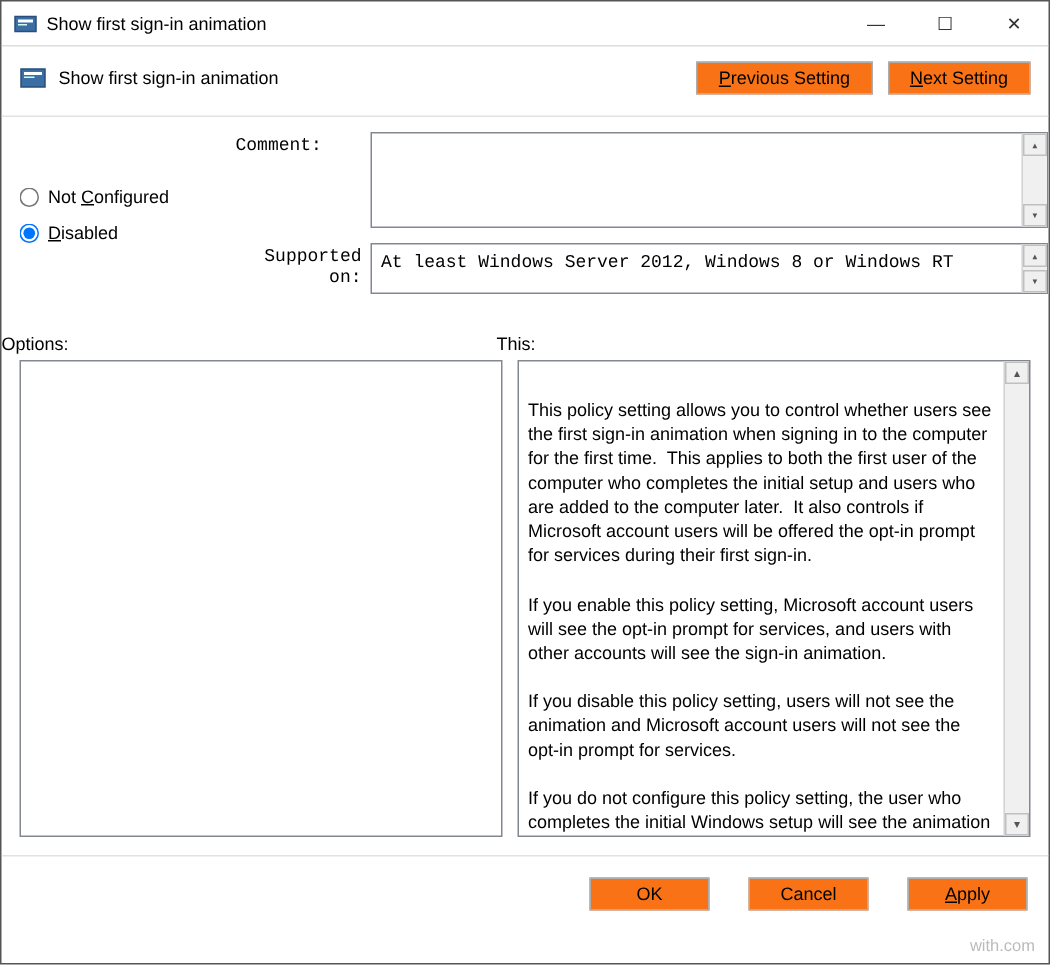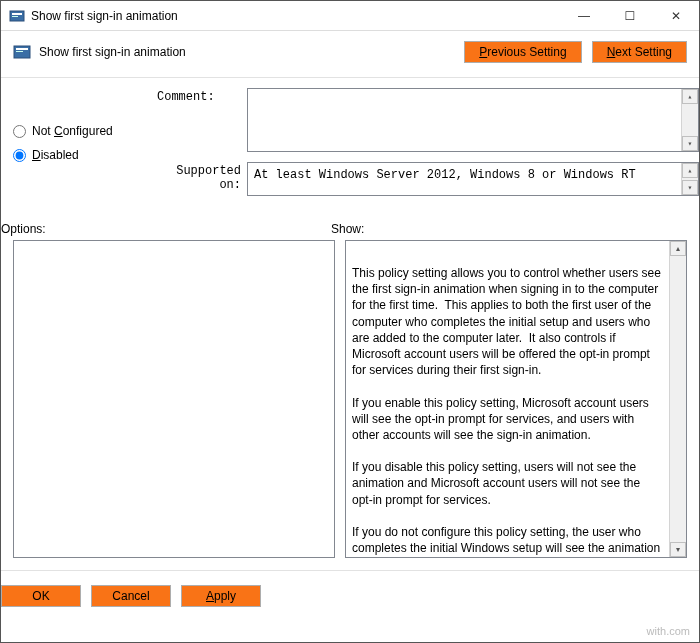--- a/index.html
+++ b/index.html
@@ -137,22 +137,22 @@
     flex: 1;
     padding: 4px 6px;
     font-size: 12px;
     line-height: 1.35;
     white-space: pre-wrap;
     overflow: hidden;
     margin-top: 20px;
   }
   .footer {
     display: flex;
-    justify-content: flex-start;
-    gap: 10px;
+    justify-content: flex-end;
+    gap: 26px;
     padding: 14px 14px 8px 0;
     border-top: 1px solid #e2e2e2;
     margin-top: 12px;
   }
   .footer .btn { width: 80px; }
   u.accel { text-decoration: underline; }
   .watermark {
     position: absolute;
     bottom: 6px;
     right: 10px;
@@ -226,21 +226,21 @@
           <div class="arrow">▴</div>
           <div class="arrow">▾</div>
         </div>
       </div>
     </div>
   </div>
 </div>
 
 <div class="lower-labels">
   <div class="opt">Options:</div>
-  <div>Show:</div>
+  <div>This:</div>
 </div>
 
 <div class="lower-panes">
   <div class="pane pane-left">
     <div class="pane-content"></div>
   </div>
   <div class="pane">
     <div class="pane-content">This policy setting allows you to control whether users see the first sign-in animation when signing in to the computer for the first time.  This applies to both the first user of the computer who completes the initial setup and users who are added to the computer later.  It also controls if Microsoft account users will be offered the opt-in prompt for services during their first sign-in.
 
 If you enable this policy setting, Microsoft account users will see the opt-in prompt for services, and users with other accounts will see the sign-in animation.

